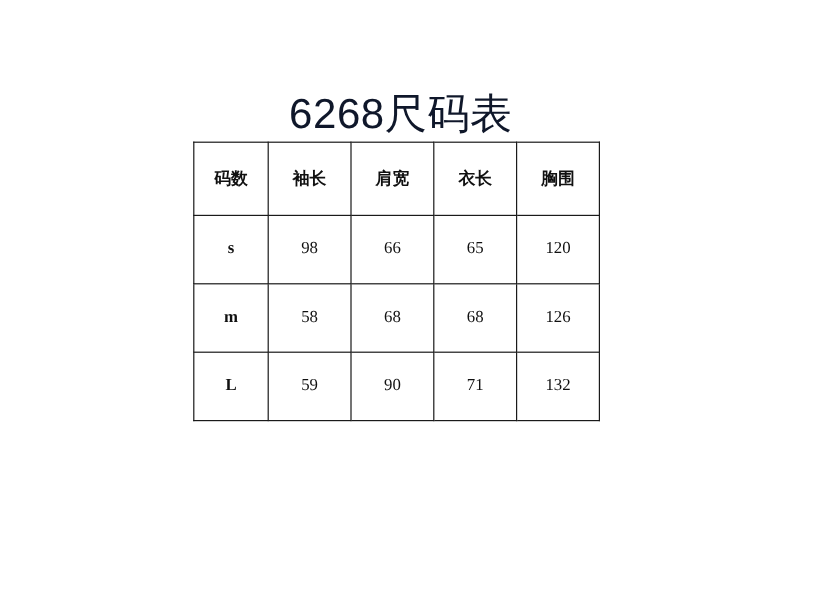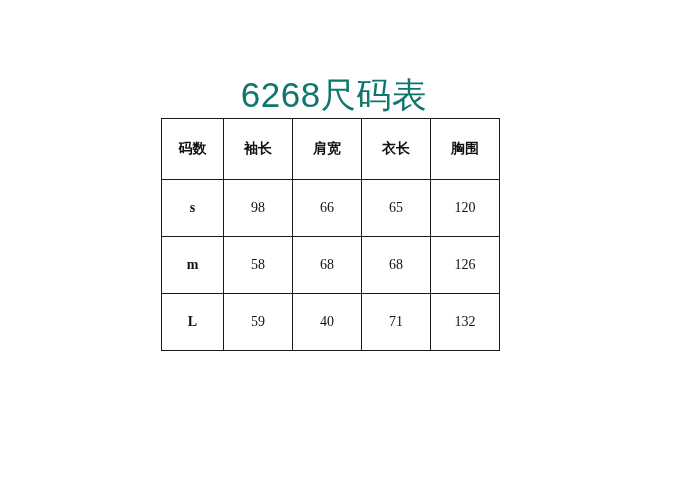--- a/index.html
+++ b/index.html
@@ -21,21 +21,21 @@
   }
   .title {
     position: absolute;
     top: 72px;
     left: 0;
     width: 668px;
     text-align: center;
     font-family: "Liberation Sans", sans-serif;
     font-size: 35px;
     font-weight: 400;
-    color: #0f766e;
+    color: #0f172a;
     letter-spacing: 0.5px;
   }
   .size-table {
     position: absolute;
     top: 118px;
     left: 161px;
     width: 338px;
     border-collapse: collapse;
     table-layout: fixed;
   }
@@ -109,21 +109,21 @@
         <td class="code-cell">m</td>
         <td>58</td>
         <td>68</td>
         <td>68</td>
         <td>126</td>
       </tr>
 
       <tr class="data-row">
         <td class="code-cell">L</td>
         <td>59</td>
-        <td>40</td>
+        <td>90</td>
         <td>71</td>
         <td>132</td>
       </tr>
 
 
     </tbody>
   </table>
 
 </div>
 

